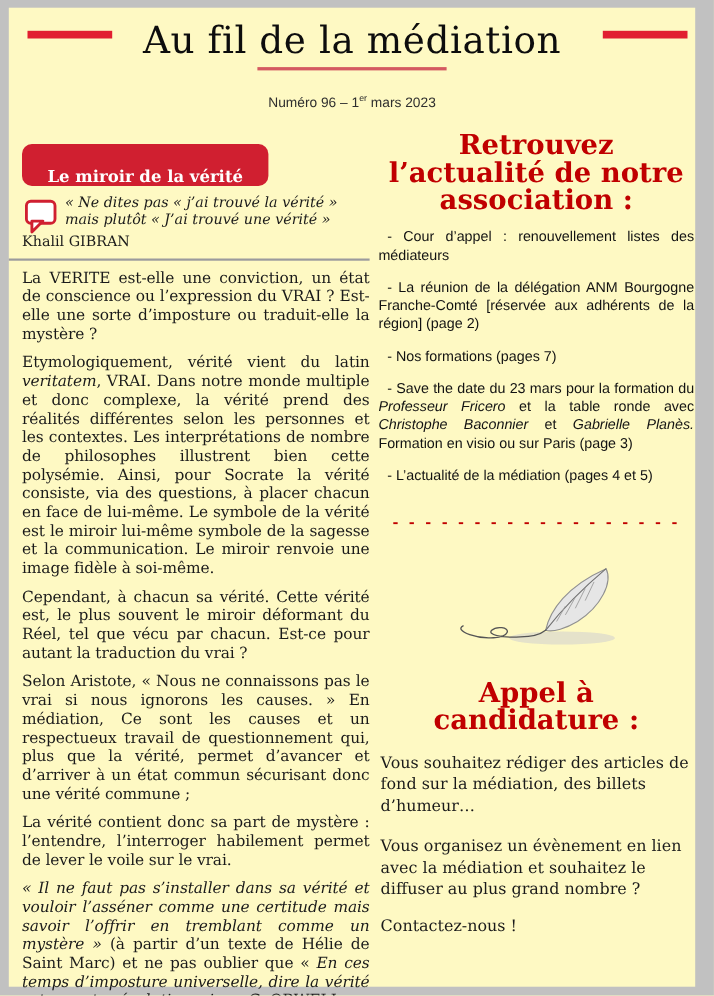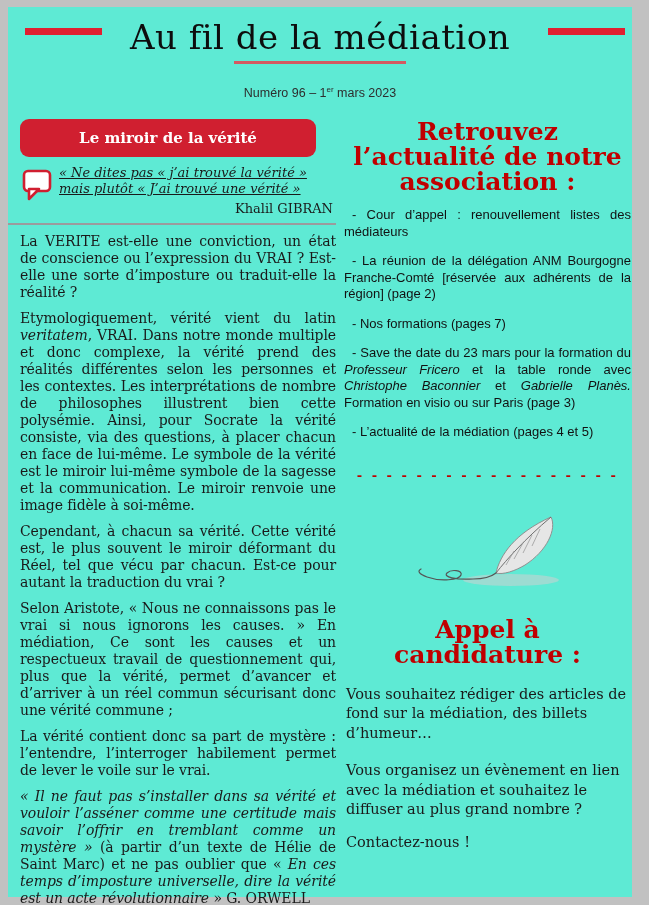--- a/index.html
+++ b/index.html
@@ -7,21 +7,21 @@
     width:649px; height:905px;
     background:#c1c1c1;
     position:relative;
     overflow:hidden;
     font-family:"DejaVu Serif", serif;
     color:#1a1a1a;
   }
   .page {
     position:absolute; left:8px; top:7px;
     width:624px; height:890px;
-    background:#5eead4;
+    background:#fef9c3;
   }
   
   .masthead { position:relative; padding-top:6px; text-align:center; }
   .masthead h1 {
     margin:4px 0 0; font-size:34px; font-weight:500;
     font-family:"DejaVu Serif", serif; letter-spacing:0.5px; color:#0d0d0d;
   }
   .dash { position:absolute; height:7px; width:77px; background:#e11f30; top:21px; }
   .dash-left { left:17px; }
   .dash-right { right:7px; }
@@ -30,28 +30,28 @@
     margin-top:21px; font-family:"Liberation Sans", sans-serif;
     font-size:12.5px; color:#2e2e2e;
   }
   .issue-line sup { font-size:8px; }
   
   .columns { display:flex; margin-top:7px; }
   .col-left { width:316px; margin-left:12px; }
   .col-right { width:287px; margin-left:8px; }
   
   .badge {
-    width:296px; height:38px; background:#d01f30; border-radius:9px;
-    display:flex; align-items:center; justify-content:center; margin-top:12px;
+    width:224px; height:38px; background:#d01f30; border-radius:9px;
+    display:flex; align-items:flex-end; justify-content:center; margin-top:24px;
   }
   .badge span { color:#ffffff; font-weight:bold; font-size:15px; }
-  .quote-row { display:flex; margin-top:8px;text-decoration:underline; }
+  .quote-row { display:flex; margin-top:8px; }
   .quote-row svg { flex:0 0 auto; margin:2px 7px 0 2px; }
   .quote-text { font-style:italic; font-size:13px; line-height:16px; }
-  .quote-author { text-align:right; font-size:13px; margin-top:0; padding-right:3px; }
+  .quote-author { font-size:13px; margin-top:0; padding-right:3px; }
   .rule { border:none; border-top:2px solid #9b9b9d; margin:7px 0 8px -12px; }
   p.body {
     font-size:14px; line-height:17px; text-align:justify;
     margin:0 0 9px; letter-spacing:-0.1px;
   }
   p.galileo { font-size:15px; margin-bottom:10px; }
   .bi { font-weight:bold; font-style:italic; }
   .it { font-style:italic; }
   
   .red-heading {
@@ -99,27 +99,27 @@
           <rect x="2" y="4" width="26" height="20" rx="4" fill="#ffffff" stroke="#d01f30" stroke-width="2.6"></rect>
           <polygon points="7,22 7,32 17,22" fill="#ffffff" stroke="#d01f30" stroke-width="2.6" stroke-linejoin="round"></polygon>
         </svg>
         <div class="quote-text">« Ne dites pas « j’ai trouvé la vérité » mais plutôt « J’ai trouvé une vérité »</div>
       </div>
       <div class="quote-author">Khalil GIBRAN</div>
 
       <hr class="rule">
 
 
-      <p class="body">La VERITE est-elle une conviction, un état de conscience ou l’expression du VRAI ?  Est-elle une sorte d’imposture ou traduit-elle la réalité ?</p>
+      <p class="body">La VERITE est-elle une conviction, un état de conscience ou l’expression du VRAI ?  Est-elle une sorte d’imposture ou traduit-elle la mystère ?</p>
 
       <p class="body"><span>Etymologiquement, vérité vient du latin </span><span class="it">veritatem</span><span>, VRAI. Dans notre monde multiple et donc complexe, la vérité prend des réalités différentes selon les personnes et les contextes. Les interprétations de nombre de philosophes illustrent bien cette polysémie. Ainsi, pour Socrate la vérité consiste, via des questions, à placer chacun en face de lui-même. Le symbole de la vérité est le miroir lui-même symbole de la sagesse et la communication. Le miroir renvoie une image fidèle à soi-même.</span></p>
 
       <p class="body">Cependant, à chacun sa vérité. Cette vérité est, le plus souvent le miroir déformant du Réel, tel que vécu par chacun. Est-ce pour autant la traduction du vrai ?</p>
 
-      <p class="body">Selon Aristote, « Nous ne connaissons pas le vrai si nous ignorons les causes. » En médiation, Ce sont les causes et un respectueux travail de questionnement qui, plus que la vérité, permet d’avancer et d’arriver à un réel commun sécurisant donc une vérité commune ;</p>
+      <p class="body">Selon Aristote, « Nous ne connaissons pas le vrai si nous ignorons les causes. » En médiation, Ce sont les causes et un respectueux travail de questionnement qui, plus que la vérité, permet d’avancer et d’arriver à un état commun sécurisant donc une vérité commune ;</p>
 
       <p class="body">La vérité contient donc sa part de mystère : l’entendre, l’interroger habilement permet de lever le voile sur le vrai.</p>
 
       <p class="body"><span class="it">« Il ne faut pas s’installer dans sa vérité et vouloir l’asséner comme une certitude mais savoir l’offrir en tremblant comme un mystère »</span><span> (à partir d’un texte de Hélie de Saint Marc) et ne pas oublier que « </span><span class="it">En ces temps d’imposture universelle, dire la vérité est un acte révolutionnaire</span><span> » G. ORWELL</span></p>
 
     </div>
 
     <div class="col-right">
       <h2 class="red-heading">Retrouvez l’actualité de notre association :</h2>
 

